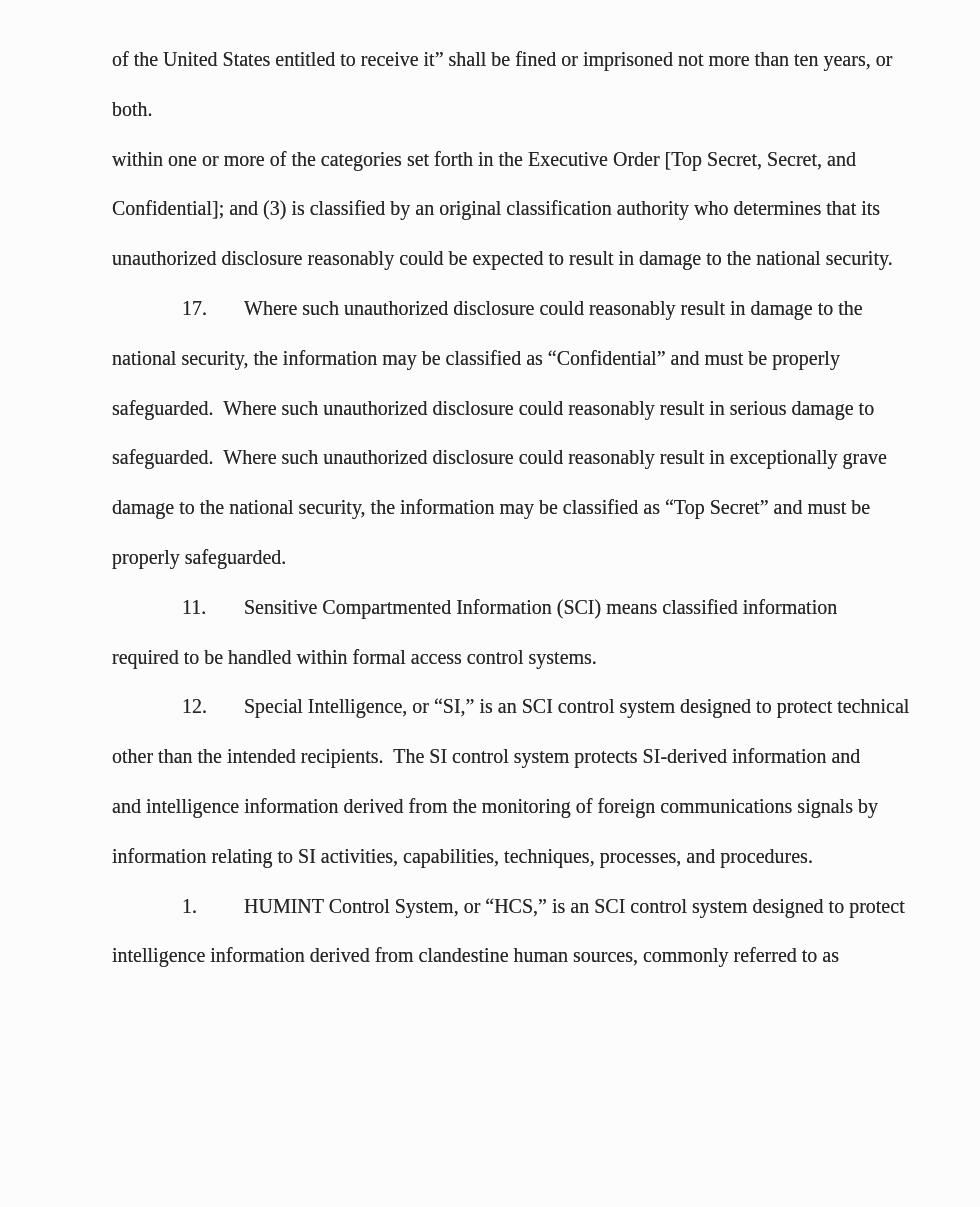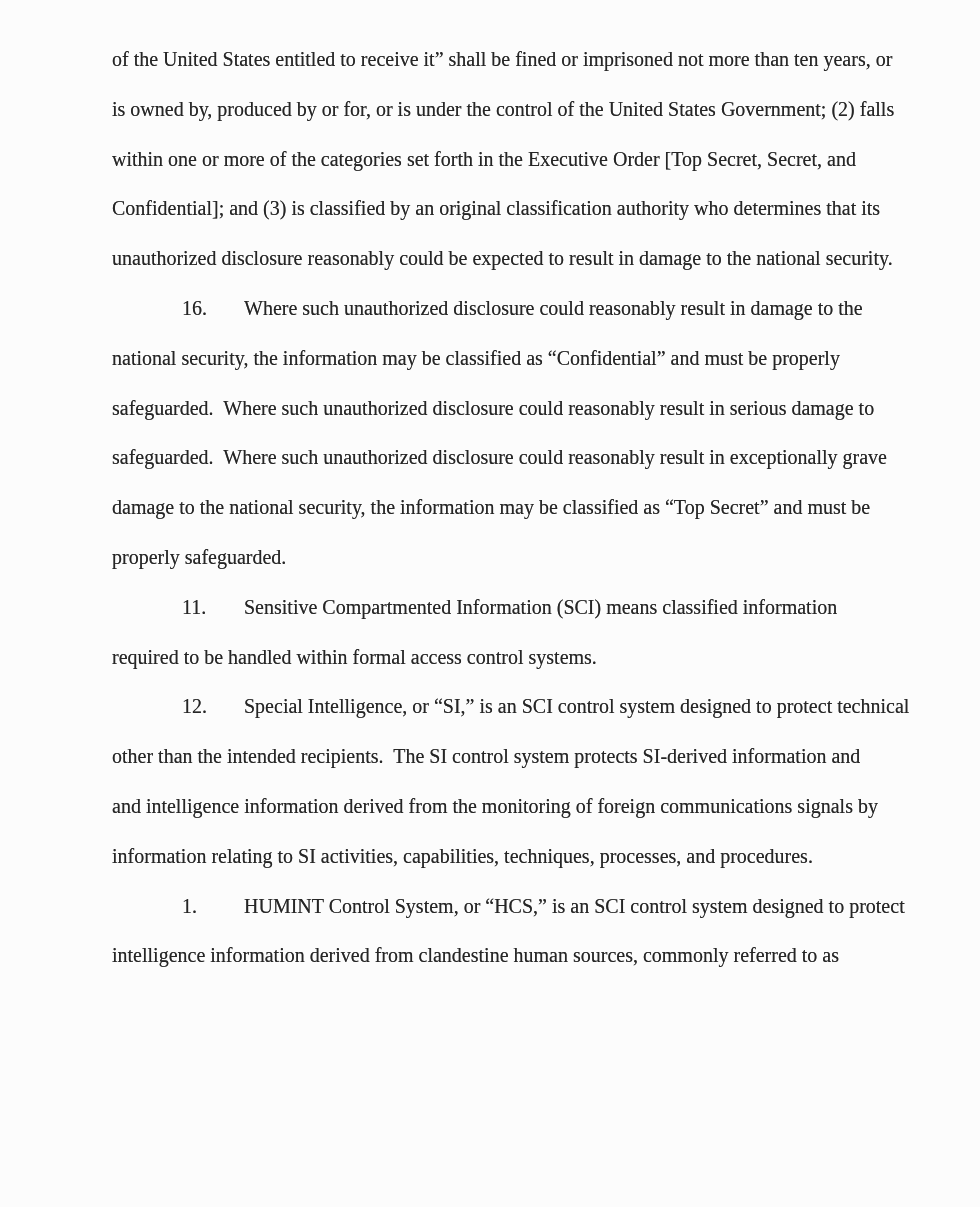--- a/index.html
+++ b/index.html
@@ -30,25 +30,25 @@
     margin-left: 70px;      
     width: 62px;            
   }
 </style>
 </head>
 <body>
 
 <div class="page">
   <div id="doc-lines">
       <div class="line">of the United States entitled to receive it” shall be fined or imprisoned not more than ten years, or</div>
-      <div class="line">is owned by, produced by or for, or is under the control of the United States Government; (2) falls</div>
+      <div class="line">both.</div>
       <div class="line">within one or more of the categories set forth in the Executive Order [Top Secret, Secret, and</div>
       <div class="line">Confidential]; and (3) is classified by an original classification authority who determines that its</div>
       <div class="line">unauthorized disclosure reasonably could be expected to result in damage to the national security.</div>
-      <div class="line"><span class="para-num">16.</span><span>Where such unauthorized disclosure could reasonably result in damage to the</span></div>
+      <div class="line"><span class="para-num">17.</span><span>Where such unauthorized disclosure could reasonably result in damage to the</span></div>
       <div class="line">national security, the information may be classified as “Confidential” and must be properly</div>
       <div class="line">safeguarded.  Where such unauthorized disclosure could reasonably result in serious damage to</div>
       <div class="line">safeguarded.  Where such unauthorized disclosure could reasonably result in exceptionally grave</div>
       <div class="line">damage to the national security, the information may be classified as “Top Secret” and must be</div>
       <div class="line">properly safeguarded.</div>
       <div class="line"><span class="para-num">11.</span><span>Sensitive Compartmented Information (SCI) means classified information</span></div>
       <div class="line">required to be handled within formal access control systems.</div>
       <div class="line"><span class="para-num">12.</span><span>Special Intelligence, or “SI,” is an SCI control system designed to protect technical</span></div>
       <div class="line">other than the intended recipients.  The SI control system protects SI-derived information and</div>
       <div class="line">and intelligence information derived from the monitoring of foreign communications signals by</div>

